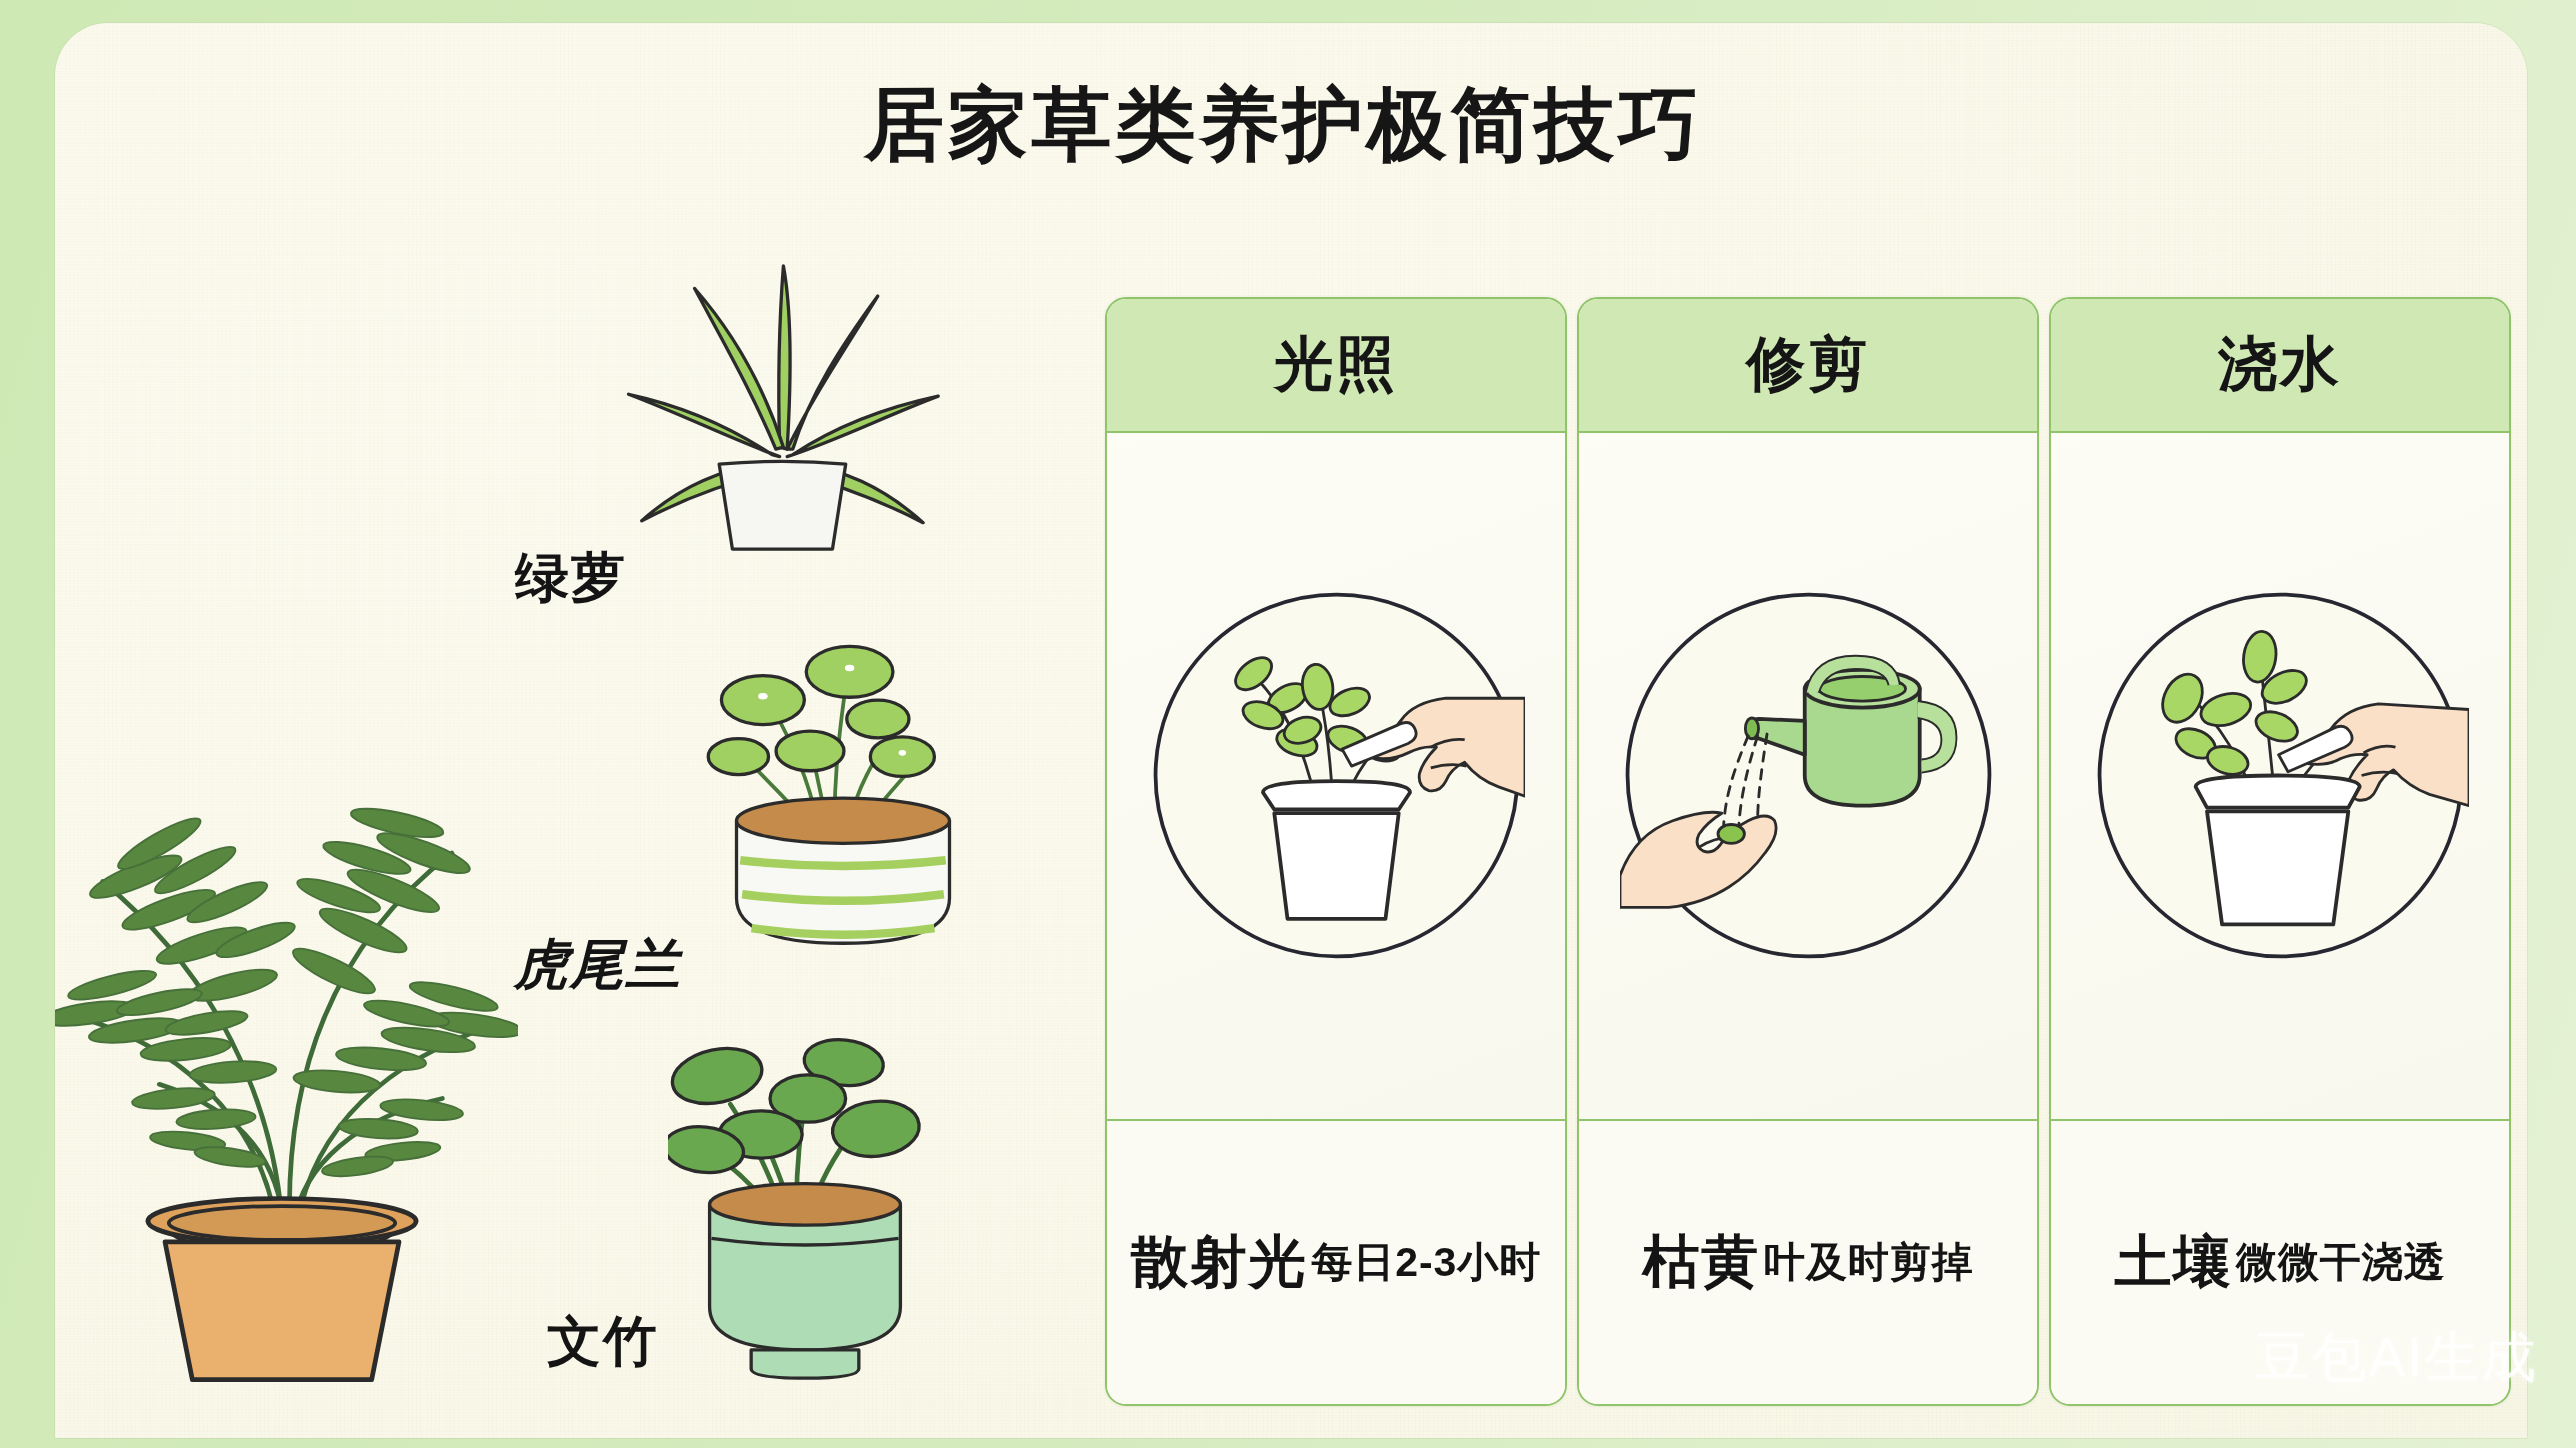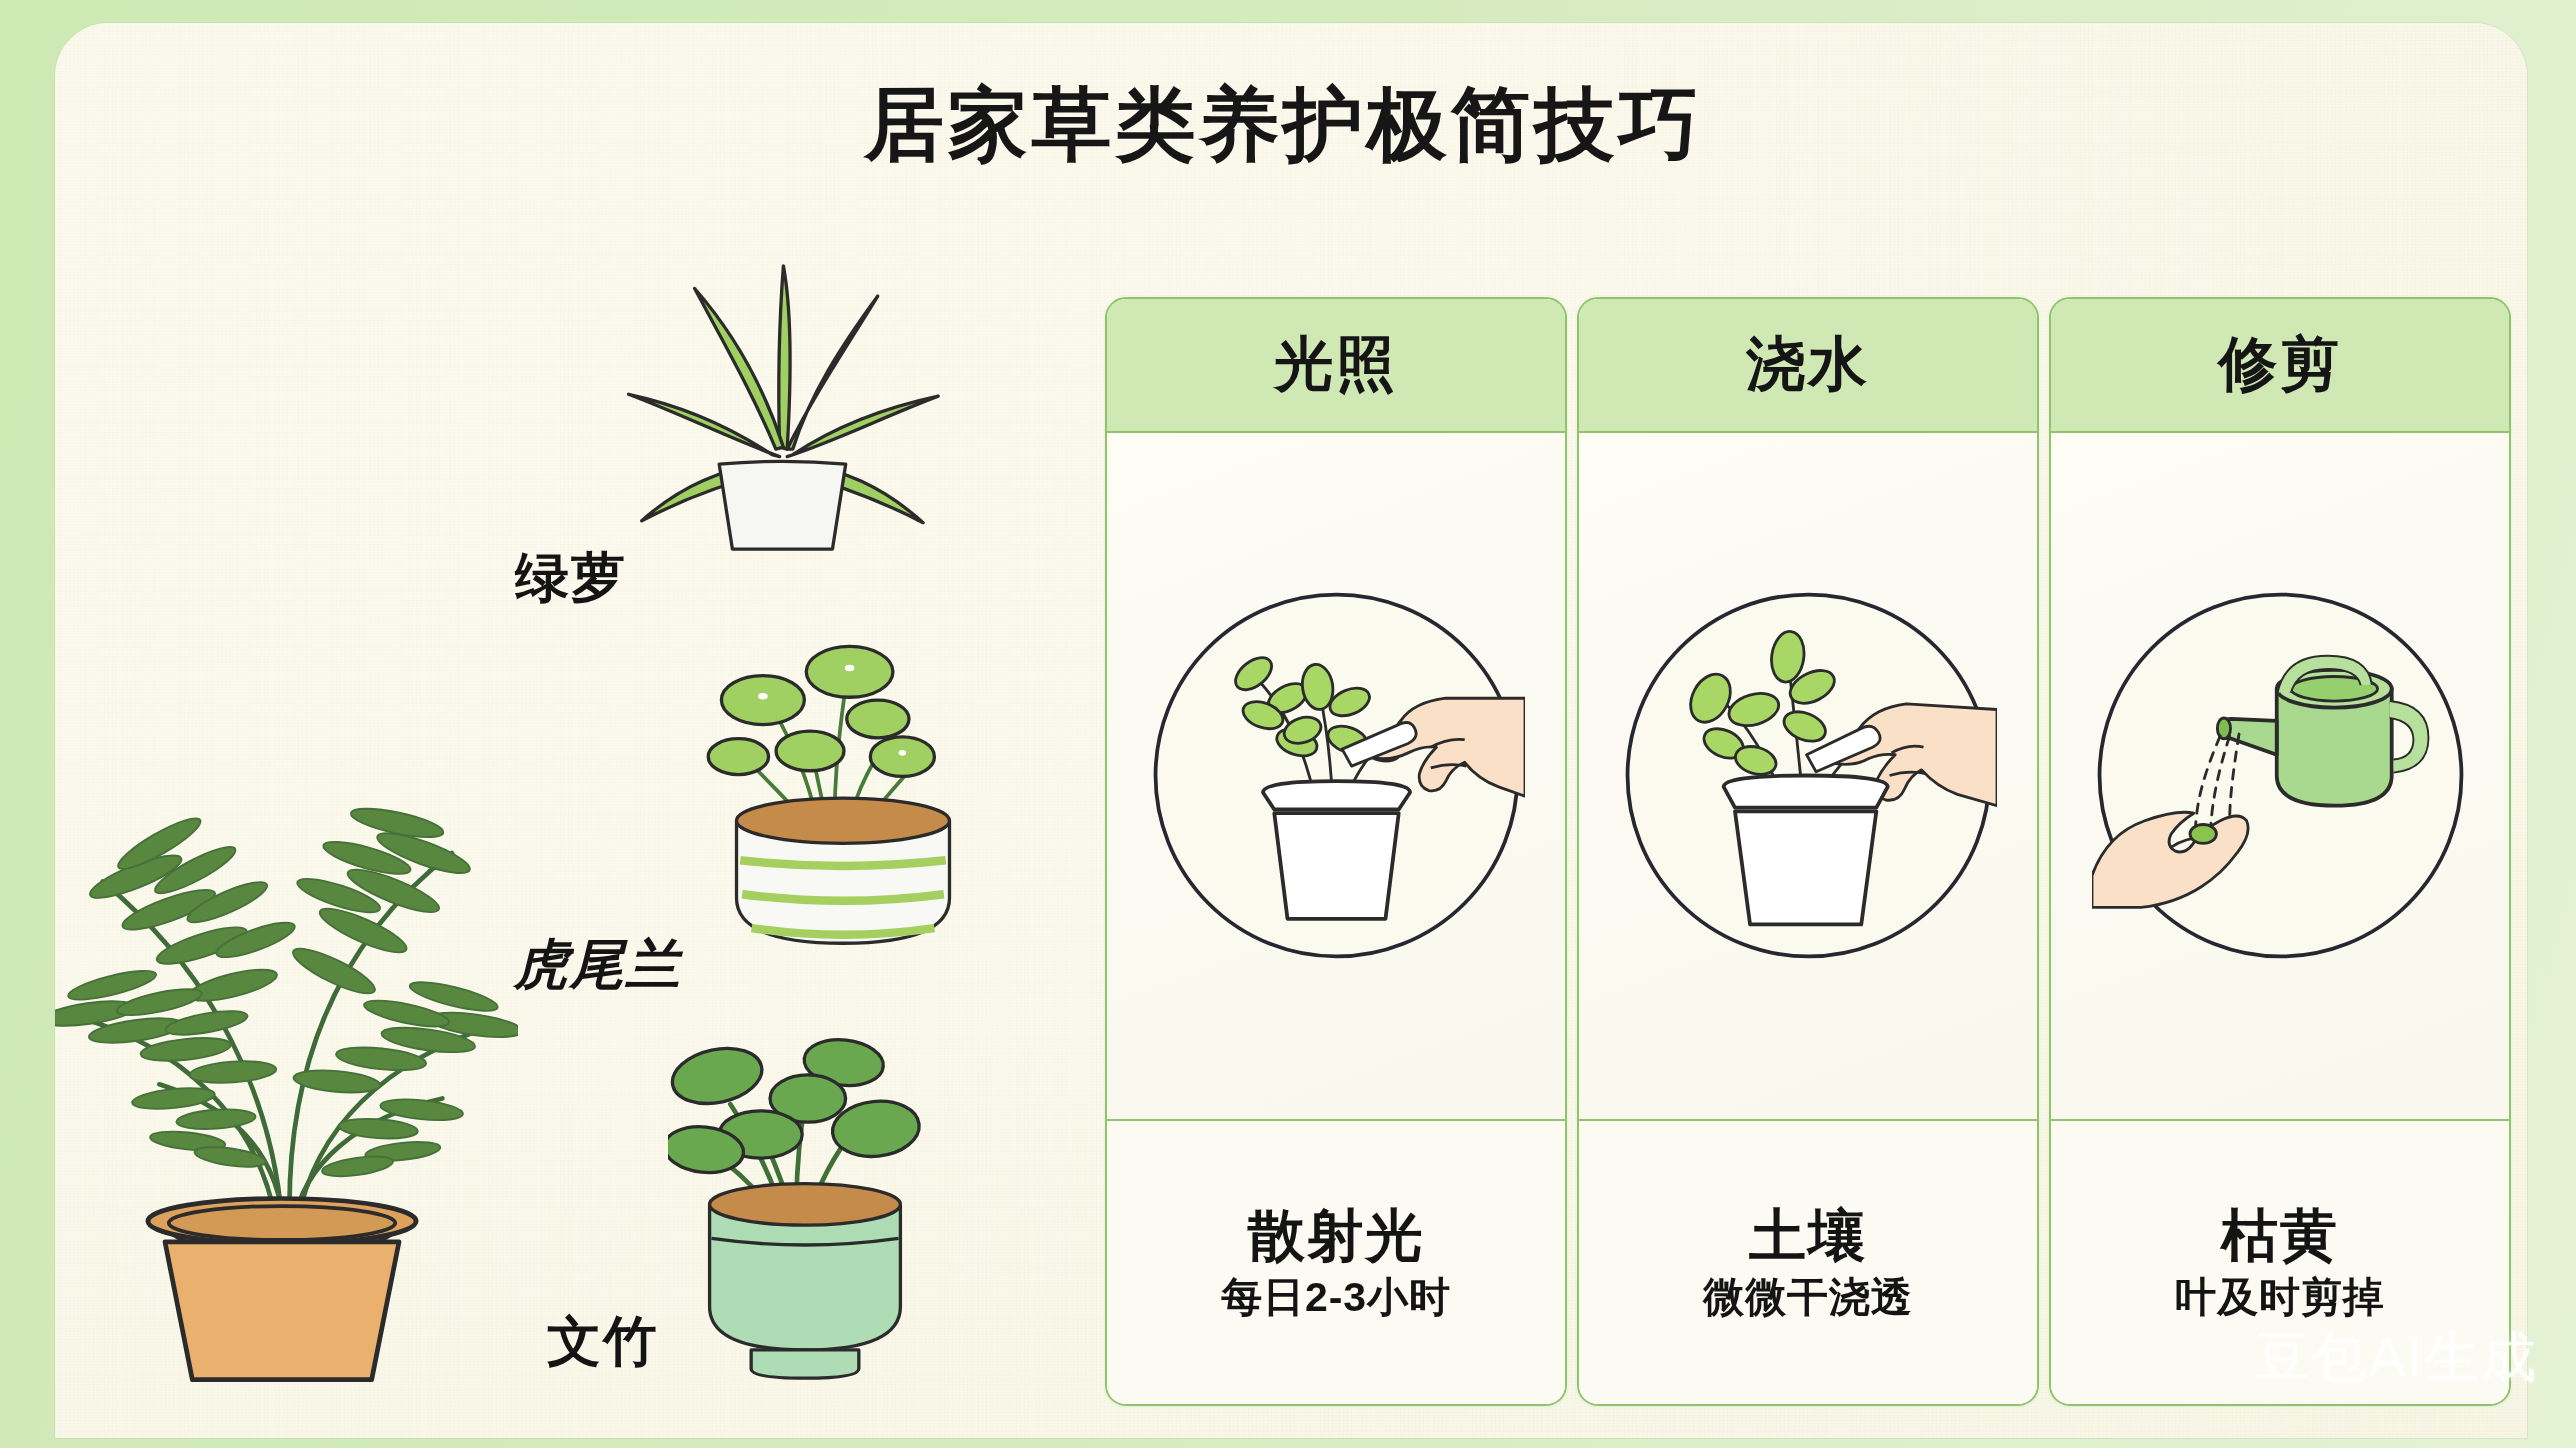--- a/index.html
+++ b/index.html
@@ -90,21 +90,21 @@
   .card-body{
     flex:1 1 auto;
     display:flex;align-items:center;justify-content:center;
     background:linear-gradient(160deg,#fdfcf5,#f9f8ee);
     position:relative;
   }
   .card-foot{
     flex:0 0 auto;
     height:283px;
     border-top:2.8px solid #8fc46a;
-    display:flex;flex-direction:column;align-items:center;justify-content:center;
+    display:flex;flex-direction:row;align-items:center;justify-content:center;
     gap:3.8px;
     background:#fcfbf3;
   }
   .foot-l1{font-size:57px;font-weight:600;color:#141414;letter-spacing:1.9px;line-height:1.18;}
   .foot-l2{font-size:41px;font-weight:600;color:#141414;letter-spacing:0.9px;line-height:1.18;}
 
   .icon-circle{width:377px;height:377px;}
 
   
   .watermark{
@@ -313,20 +313,62 @@
             <path d="M134 240 L148 352 L252 352 L266 240 Z" fill="#fff" stroke="#2b2b2b" stroke-width="4" stroke-linejoin="round"></path>
           </svg>
         </div>
         <div class="card-foot">
           <div class="foot-l1">散射光</div>
           <div class="foot-l2">每日2-3小时</div>
         </div>
       </div>
 
       <div class="card">
+        <div class="card-head">修剪</div>
+        <div class="card-body">
+          <svg class="icon-circle" viewBox="0 0 400 400">
+            <circle cx="200" cy="200" r="192" fill="#fbfaef" stroke="#262730" stroke-width="4"></circle>
+
+            <path d="M196 108 L196 200 Q196 232 258 232 Q318 232 318 200 L318 108 Z" fill="#a9d98e" stroke="#2b2b2b" stroke-width="4" stroke-linejoin="round"></path>
+            <ellipse cx="257" cy="108" rx="61" ry="20" fill="#b6e09c" stroke="#2b2b2b" stroke-width="4"></ellipse>
+            <ellipse cx="257" cy="108" rx="46" ry="13" fill="#95cf6e" stroke="#2b2b2b" stroke-width="3"></ellipse>
+
+            <path d="M198 112 Q206 74 250 74 Q292 74 296 104" fill="none" stroke="#2b2b2b" stroke-width="4"></path>
+            <path d="M210 112 Q218 86 250 86 Q282 86 286 104" fill="none" stroke="#2b2b2b" stroke-width="4"></path>
+            <path d="M198 112 Q206 74 250 74 Q292 74 296 104 L286 104 Q282 86 250 86 Q218 86 210 112 Z" fill="#b6e09c" stroke="none"></path>
+
+            <path d="M316 122 Q356 126 356 160 Q356 192 320 196" fill="none" stroke="#2b2b2b" stroke-width="4"></path>
+            <path d="M316 138 Q342 142 342 162 Q342 182 320 184" fill="none" stroke="#2b2b2b" stroke-width="4"></path>
+            <path d="M316 122 Q356 126 356 160 Q356 192 320 196 L320 184 Q342 182 342 162 Q342 142 316 138 Z" fill="#b6e09c" stroke="none"></path>
+
+            <path d="M196 142 L148 140 Q136 140 136 150 Q136 160 148 161 L196 178 Z" fill="#a9d98e" stroke="#2b2b2b" stroke-width="4" stroke-linejoin="round"></path>
+            <ellipse cx="140" cy="150" rx="7" ry="11" fill="#7ebb52" stroke="#2b2b2b" stroke-width="3"></ellipse>
+
+            <g stroke="#2b2b2b" stroke-width="3" fill="none" stroke-linecap="round" stroke-dasharray="10 9">
+              <path d="M136 158 C120 196 112 222 110 252"></path>
+              <path d="M146 158 C134 196 128 224 126 254"></path>
+              <path d="M156 156 C150 194 146 224 146 250"></path>
+            </g>
+
+            <path d="M0 306 Q16 262 56 248 Q90 236 108 240
+                     Q92 250 84 262 Q78 274 88 280 Q98 284 106 274
+                     Q116 258 136 248 Q156 238 164 248
+                     Q170 262 154 282 Q138 304 116 318 Q88 336 52 340 L0 340 Z" fill="#fbe0c8" stroke="#2b2b2b" stroke-width="3" stroke-linejoin="round"></path>
+            <path d="M84 276 Q100 266 116 266" fill="none" stroke="#2b2b2b" stroke-width="3"></path>
+
+            <ellipse cx="118" cy="262" rx="14" ry="10" fill="#8ac44e" stroke="#2b2b2b" stroke-width="3"></ellipse>
+          </svg>
+        </div>
+        <div class="card-foot">
+          <div class="foot-l1">枯黄</div>
+          <div class="foot-l2">叶及时剪掉</div>
+        </div>
+      </div>
+
+      <div class="card">
         <div class="card-head">浇水</div>
         <div class="card-body">
           <svg class="icon-circle" viewBox="0 0 400 400">
             <circle cx="200" cy="200" r="192" fill="#fbfaef" stroke="#262730" stroke-width="4"></circle>
             <g stroke="#2b2b2b" stroke-width="3" fill="none" stroke-linecap="round">
               <path d="M172 226 C160 186 136 146 104 116"></path>
               <path d="M194 226 C190 180 184 130 178 72"></path>
               <path d="M210 228 C222 198 242 178 266 160"></path>
             </g>
             <g fill="#a8d765" stroke="#2b2b2b" stroke-width="3">
@@ -351,60 +393,18 @@
             <path d="M110 212 L122 234 L272 234 L284 212 Q284 200 197 200 Q110 200 110 212 Z" fill="#fff" stroke="#2b2b2b" stroke-width="4" stroke-linejoin="round"></path>
             <path d="M122 238 L138 358 L256 358 L272 238 Z" fill="#fff" stroke="#2b2b2b" stroke-width="4" stroke-linejoin="round"></path>
           </svg>
         </div>
         <div class="card-foot">
           <div class="foot-l1">土壤</div>
           <div class="foot-l2">微微干浇透</div>
         </div>
       </div>
 
-      <div class="card">
-        <div class="card-head">修剪</div>
-        <div class="card-body">
-          <svg class="icon-circle" viewBox="0 0 400 400">
-            <circle cx="200" cy="200" r="192" fill="#fbfaef" stroke="#262730" stroke-width="4"></circle>
-
-            <path d="M196 108 L196 200 Q196 232 258 232 Q318 232 318 200 L318 108 Z" fill="#a9d98e" stroke="#2b2b2b" stroke-width="4" stroke-linejoin="round"></path>
-            <ellipse cx="257" cy="108" rx="61" ry="20" fill="#b6e09c" stroke="#2b2b2b" stroke-width="4"></ellipse>
-            <ellipse cx="257" cy="108" rx="46" ry="13" fill="#95cf6e" stroke="#2b2b2b" stroke-width="3"></ellipse>
-
-            <path d="M198 112 Q206 74 250 74 Q292 74 296 104" fill="none" stroke="#2b2b2b" stroke-width="4"></path>
-            <path d="M210 112 Q218 86 250 86 Q282 86 286 104" fill="none" stroke="#2b2b2b" stroke-width="4"></path>
-            <path d="M198 112 Q206 74 250 74 Q292 74 296 104 L286 104 Q282 86 250 86 Q218 86 210 112 Z" fill="#b6e09c" stroke="none"></path>
-
-            <path d="M316 122 Q356 126 356 160 Q356 192 320 196" fill="none" stroke="#2b2b2b" stroke-width="4"></path>
-            <path d="M316 138 Q342 142 342 162 Q342 182 320 184" fill="none" stroke="#2b2b2b" stroke-width="4"></path>
-            <path d="M316 122 Q356 126 356 160 Q356 192 320 196 L320 184 Q342 182 342 162 Q342 142 316 138 Z" fill="#b6e09c" stroke="none"></path>
-
-            <path d="M196 142 L148 140 Q136 140 136 150 Q136 160 148 161 L196 178 Z" fill="#a9d98e" stroke="#2b2b2b" stroke-width="4" stroke-linejoin="round"></path>
-            <ellipse cx="140" cy="150" rx="7" ry="11" fill="#7ebb52" stroke="#2b2b2b" stroke-width="3"></ellipse>
-
-            <g stroke="#2b2b2b" stroke-width="3" fill="none" stroke-linecap="round" stroke-dasharray="10 9">
-              <path d="M136 158 C120 196 112 222 110 252"></path>
-              <path d="M146 158 C134 196 128 224 126 254"></path>
-              <path d="M156 156 C150 194 146 224 146 250"></path>
-            </g>
-
-            <path d="M0 306 Q16 262 56 248 Q90 236 108 240
-                     Q92 250 84 262 Q78 274 88 280 Q98 284 106 274
-                     Q116 258 136 248 Q156 238 164 248
-                     Q170 262 154 282 Q138 304 116 318 Q88 336 52 340 L0 340 Z" fill="#fbe0c8" stroke="#2b2b2b" stroke-width="3" stroke-linejoin="round"></path>
-            <path d="M84 276 Q100 266 116 266" fill="none" stroke="#2b2b2b" stroke-width="3"></path>
-
-            <ellipse cx="118" cy="262" rx="14" ry="10" fill="#8ac44e" stroke="#2b2b2b" stroke-width="3"></ellipse>
-          </svg>
-        </div>
-        <div class="card-foot">
-          <div class="foot-l1">枯黄</div>
-          <div class="foot-l2">叶及时剪掉</div>
-        </div>
-      </div>
-
     </div>
   </div>
 
   <div class="watermark">豆包AI生成</div>
 </div>
 
 
 </body></html>

